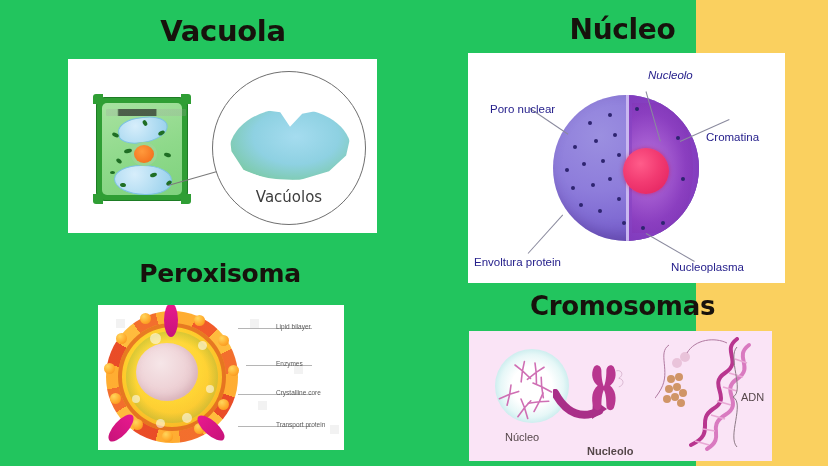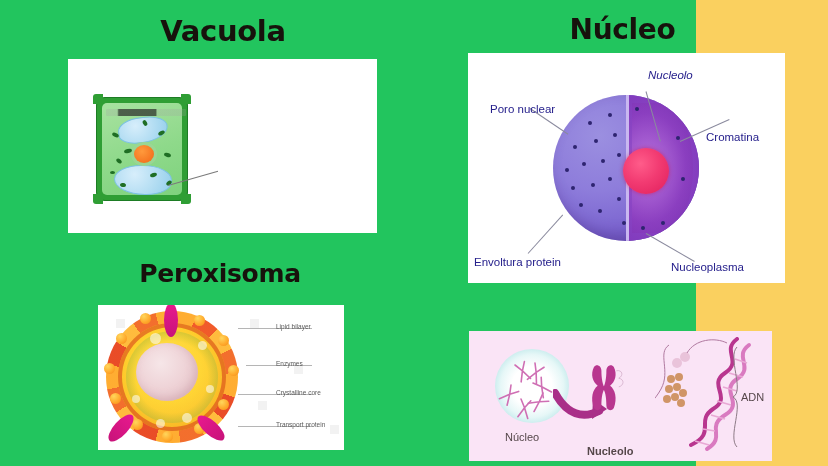--- a/index.html
+++ b/index.html
@@ -315,20 +315,24 @@
         <div class="pc-chloro" style="left:48px;top:70px;width:7px;height:4px;transform:rotate(-20deg)"></div>
         <div class="pc-chloro" style="left:18px;top:80px;width:6px;height:4px;transform:rotate(10deg)"></div>
         <div class="pc-chloro" style="left:64px;top:78px;width:6px;height:4px;transform:rotate(-40deg)"></div>
         <div class="pc-chloro" style="left:8px;top:68px;width:5px;height:3px"></div>
       </div>
       <div class="cyto-label"></div>
     </div>
 
     <div class="leader-line" style="left:100px; top:126px; width:52px; transform:rotate(-16deg);"></div>
 
+    <div class="magnifier">
+      <div class="vacuole-blob"></div>
+      <div class="magnifier-label">Vacúolos</div>
+    </div>
 
   </div>
 
   <div class="section-title" id="title-nucleo">Núcleo</div>
 
   <div class="panel" id="panel-nucleo">
 
     <div class="nuc-sphere">
       <div class="nuc-cut">
         <div class="nuc-cut-inner"></div>
@@ -418,20 +422,21 @@
     <div class="perox-leader" style="left:140px; top:89px;  width:74px;"></div>
     <div class="perox-leader" style="left:140px; top:121px; width:74px;"></div>
 
     <div class="perox-label" style="left:178px; top:18px;">Lipid bilayer</div>
     <div class="perox-label" style="left:178px; top:55px;">Enzymes</div>
     <div class="perox-label" style="left:178px; top:84px;">Crystalline core</div>
     <div class="perox-label" style="left:178px; top:116px;">Transport protein</div>
 
   </div>
 
+  <div class="section-title" id="title-cromosomas">Cromosomas</div>
 
   <div class="panel" id="panel-cromosomas">
 
     <div class="chr-nucleus">
       <svg width="74" height="74" viewBox="0 0 74 74">
         <g stroke="#cf6fb4" stroke-width="1.6" fill="none" stroke-linecap="round">
           <g transform="translate(20,16) rotate(-20)">
             <path d="M0,0 L5,8 M10,0 L5,8 M5,8 L0,18 M5,8 L10,18"></path>
           </g>
           <g transform="translate(40,14) rotate(25)">

